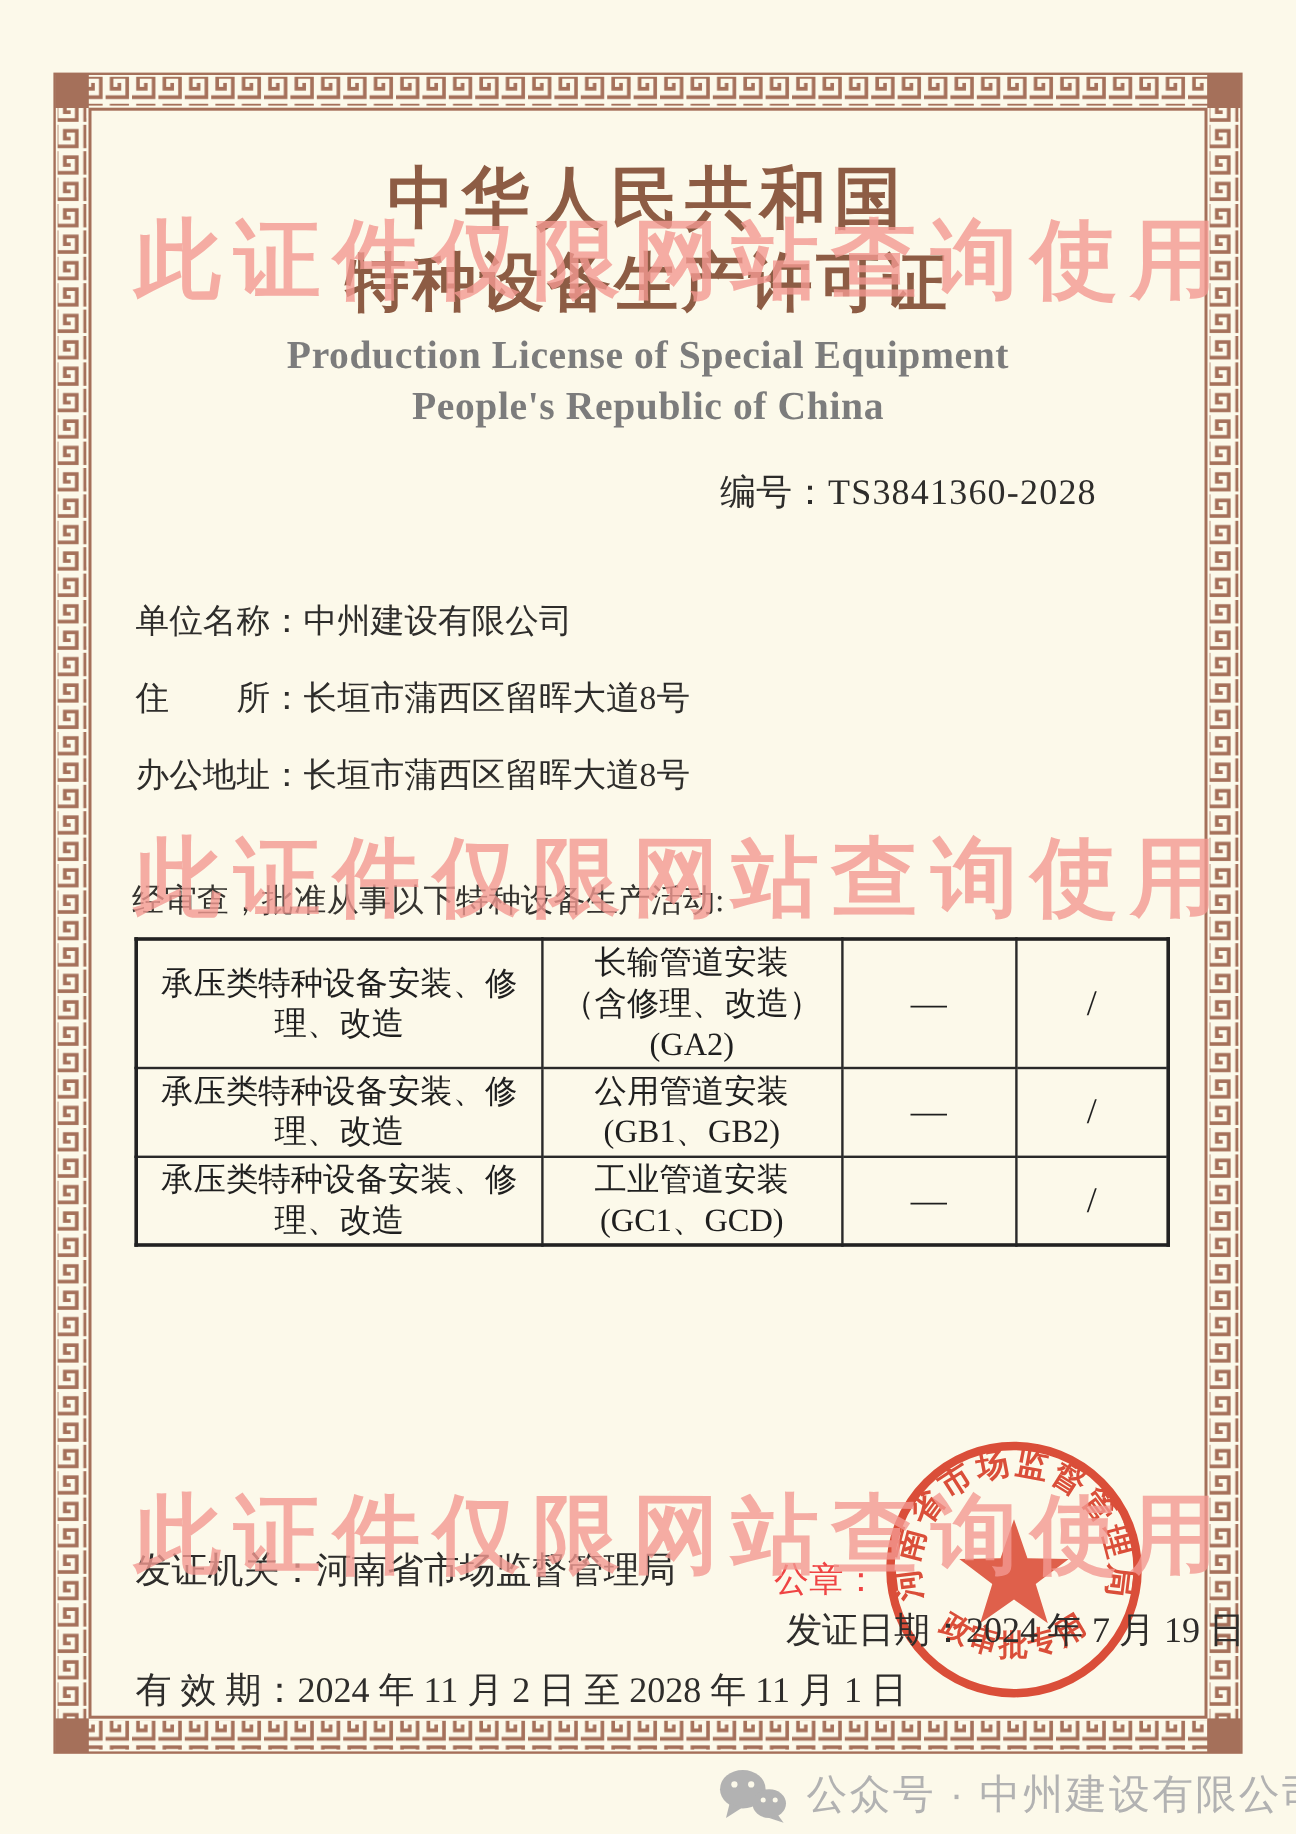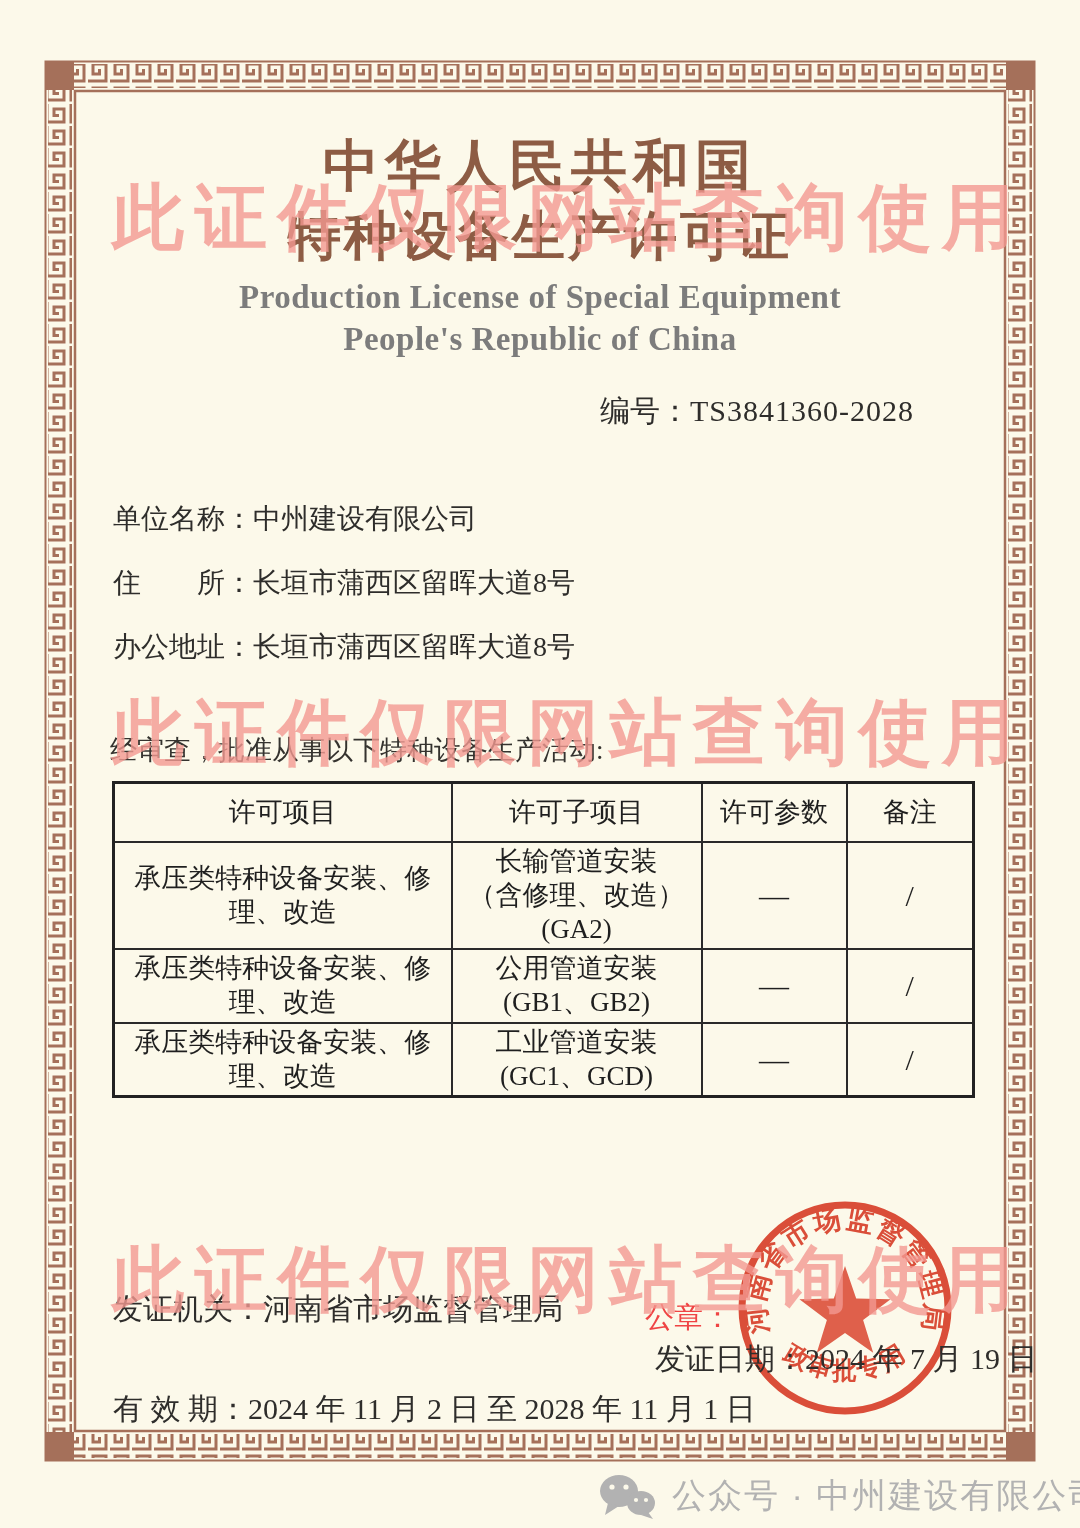--- a/index.html
+++ b/index.html
@@ -127,26 +127,20 @@
 
 <div id="license-table" class="abs">
   <table>
     <colgroup>
         <col style="width:338px">
         <col style="width:250px">
         <col style="width:145px">
         <col style="width:127px">
       </colgroup>
     <tbody>
-        <tr>
-      <th>许可项目</th>
-      <th>许可子项目</th>
-      <th>许可参数</th>
-      <th>备注</th>
-    </tr>
     <tr class="r1">
       <td>承压类特种设备安装、修理、改造</td>
       <td>
         <span class="sub">长输管道安装</span>
         <span class="sub">（含修理、改造）</span>
         <span class="sub">(GA2)</span>
       </td>
       <td class="dash">—</td>
       <td class="slash">/</td>
     </tr>

